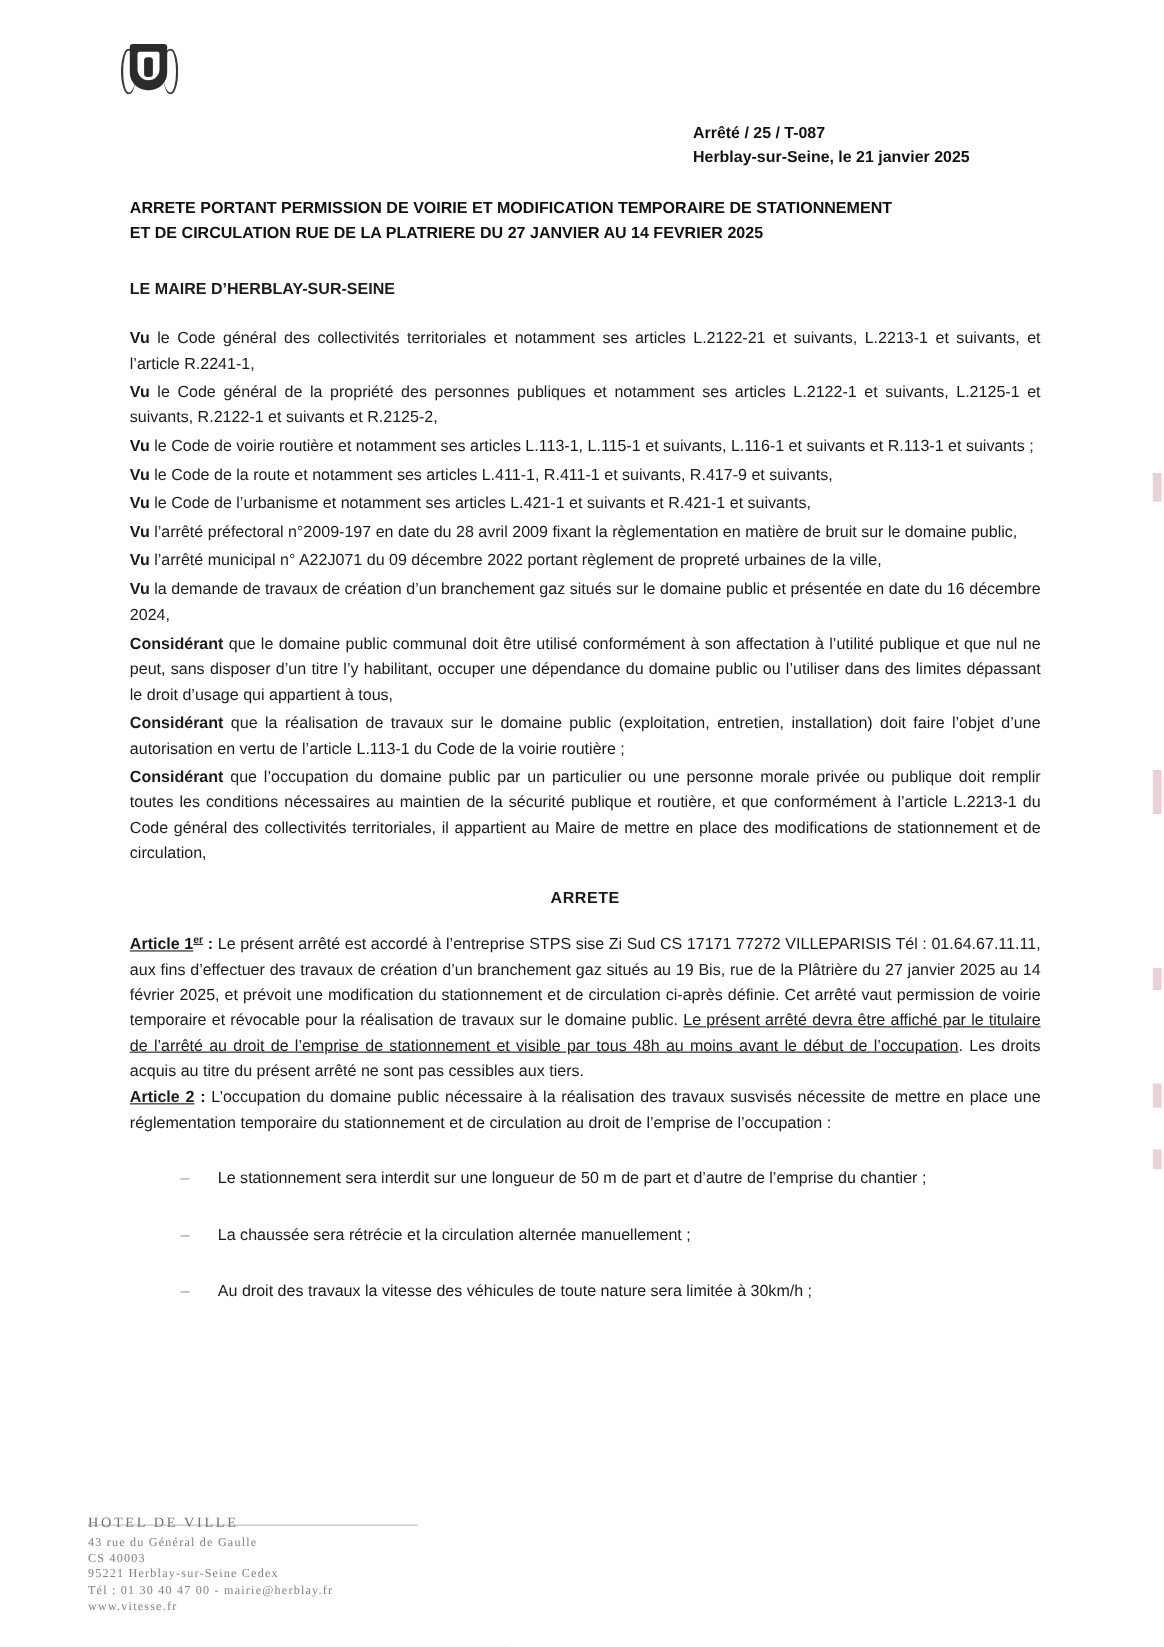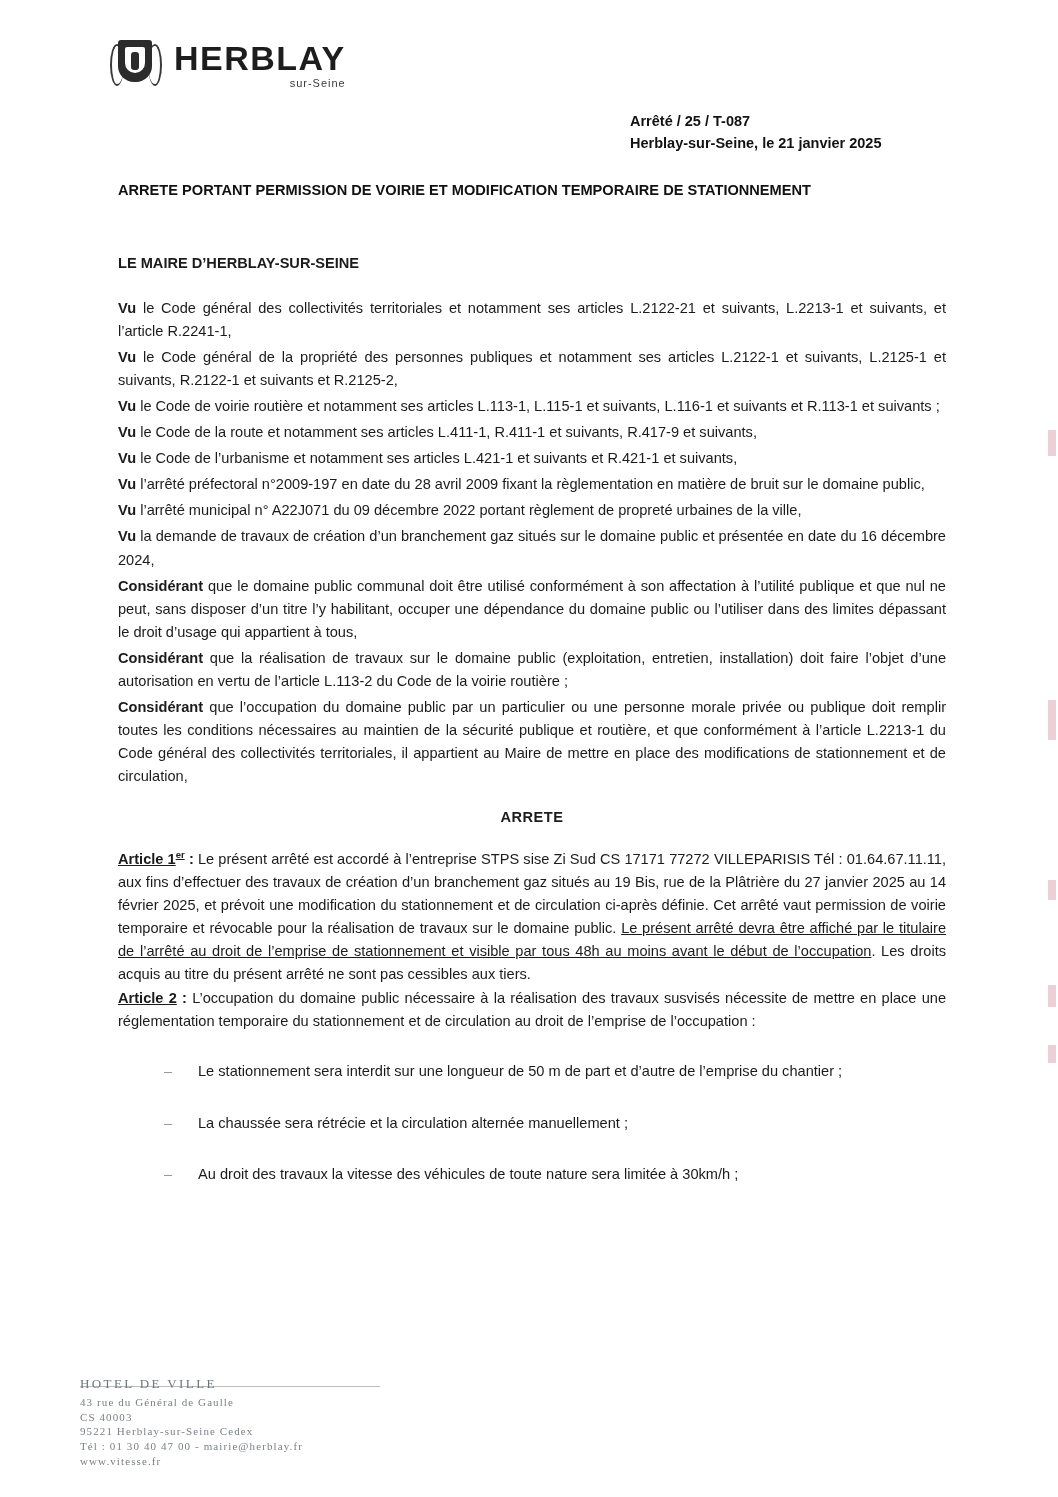--- a/index.html
+++ b/index.html
@@ -193,49 +193,46 @@
 <body>
 
 <div class="page">
 
   <div class="header">
     <div class="crest">
       <div class="wreath-l"></div>
       <div class="wreath-r"></div>
       <div class="shield"></div>
     </div>
-    <div class="brand">
-      <div class="name">HERBLAY</div>
-      <div class="sub">sur-Seine</div>
-    </div>
   </div>
 
   <div class="refblock">
     <div>Arrêté / 25 / T-087</div>
     <div>Herblay-sur-Seine, le 21 janvier 2025</div>
   </div>
 
   <div class="doc-title">
     <div>ARRETE PORTANT PERMISSION DE VOIRIE ET MODIFICATION TEMPORAIRE DE STATIONNEMENT</div>
+    <div>ET DE CIRCULATION RUE DE LA PLATRIERE DU 27 JANVIER AU 14 FEVRIER 2025</div>
   </div>
 
   <div class="body">
     <div class="mayor">LE MAIRE D’HERBLAY-SUR-SEINE</div>
 
     <div>
       <p class="para spaced"><span class="lead">Vu</span><span> le Code général des collectivités territoriales et notamment ses articles L.2122-21 et suivants, L.2213-1 et suivants, et l’article R.2241-1,</span></p>
       <p class="para spaced"><span class="lead">Vu</span><span> le Code général de la propriété des personnes publiques et notamment ses articles L.2122-1 et suivants, L.2125-1 et suivants, R.2122-1 et suivants et R.2125-2,</span></p>
       <p class="para spaced"><span class="lead">Vu</span><span> le Code de voirie routière et notamment ses articles L.113-1, L.115-1 et suivants, L.116-1 et suivants et R.113-1 et suivants ;</span></p>
       <p class="para spaced"><span class="lead">Vu</span><span> le Code de la route et notamment ses articles L.411-1, R.411-1 et suivants, R.417-9 et suivants,</span></p>
       <p class="para spaced"><span class="lead">Vu</span><span> le Code de l’urbanisme et notamment ses articles L.421-1 et suivants et R.421-1 et suivants,</span></p>
       <p class="para spaced"><span class="lead">Vu</span><span> l’arrêté préfectoral n°2009-197 en date du 28 avril 2009 fixant la règlementation en matière de bruit sur le domaine public,</span></p>
       <p class="para spaced"><span class="lead">Vu</span><span> l’arrêté municipal n° A22J071 du 09 décembre 2022 portant règlement de propreté urbaines de la ville,</span></p>
       <p class="para spaced"><span class="lead">Vu</span><span> la demande de travaux de création d’un branchement gaz situés sur le domaine public et présentée en date du 16 décembre 2024,</span></p>
       <p class="para spaced"><span class="lead">Considérant</span><span> que le domaine public communal doit être utilisé conformément à son affectation à l’utilité publique et que nul ne peut, sans disposer d’un titre l’y habilitant, occuper une dépendance du domaine public ou l’utiliser dans des limites dépassant le droit d’usage qui appartient à tous,</span></p>
-      <p class="para spaced"><span class="lead">Considérant</span><span> que la réalisation de travaux sur le domaine public (exploitation, entretien, installation) doit faire l’objet d’une autorisation en vertu de l’article L.113-2 du Code de la voirie routière ;</span></p>
+      <p class="para spaced"><span class="lead">Considérant</span><span> que la réalisation de travaux sur le domaine public (exploitation, entretien, installation) doit faire l’objet d’une autorisation en vertu de l’article L.113-1 du Code de la voirie routière ;</span></p>
       <p class="para spaced"><span class="lead">Considérant</span><span> que l’occupation du domaine public par un particulier ou une personne morale privée ou publique doit remplir toutes les conditions nécessaires au maintien de la sécurité publique et routière, et que conformément à l’article L.2213-1 du Code général des collectivités territoriales, il appartient au Maire de mettre en place des modifications de stationnement et de circulation,</span></p>
     </div>
 
     <div class="center-bold">ARRETE</div>
 
     <p class="para">
       <span class="lead u">Article 1</span><sup class="lead u">er</sup><span class="lead"> : </span><span>Le présent arrêté est accordé à l’entreprise STPS sise Zi Sud CS 17171 77272 VILLEPARISIS Tél : 01.64.67.11.11, aux fins d’effectuer des travaux de création d’un branchement gaz situés au 19 Bis, rue de la Plâtrière du 27 janvier 2025 au 14 février 2025, et prévoit une modification du stationnement et de circulation ci-après définie. Cet arrêté vaut permission de voirie temporaire et révocable pour la réalisation de travaux sur le domaine public. </span><span class="u">Le présent arrêté devra être affiché par le titulaire de l’arrêté au droit de l’emprise de stationnement et visible par tous 48h au moins avant le début de l’occupation</span><span>. Les droits acquis au titre du présent arrêté ne sont pas cessibles aux tiers.</span>
     </p>
 
     <p class="para">

